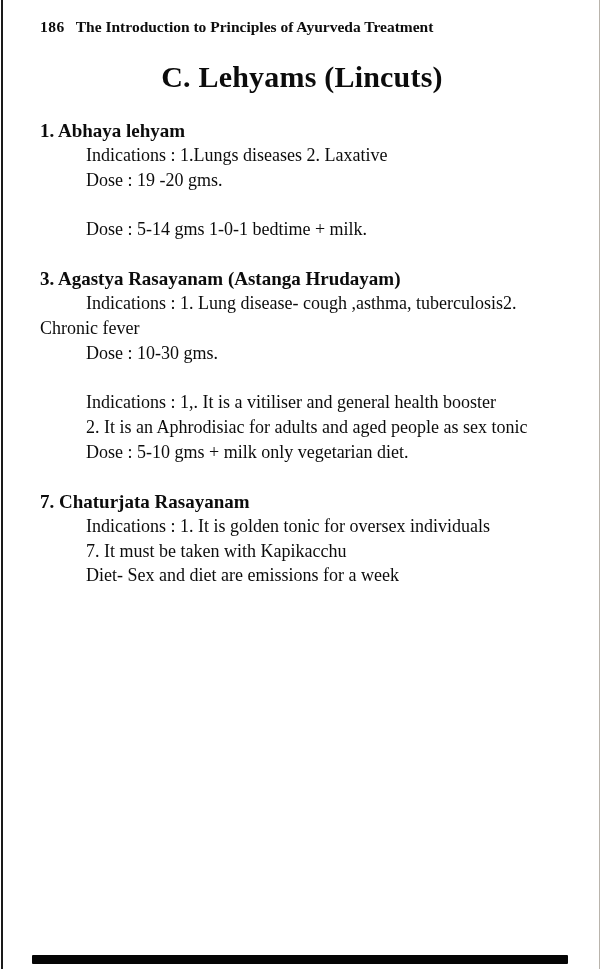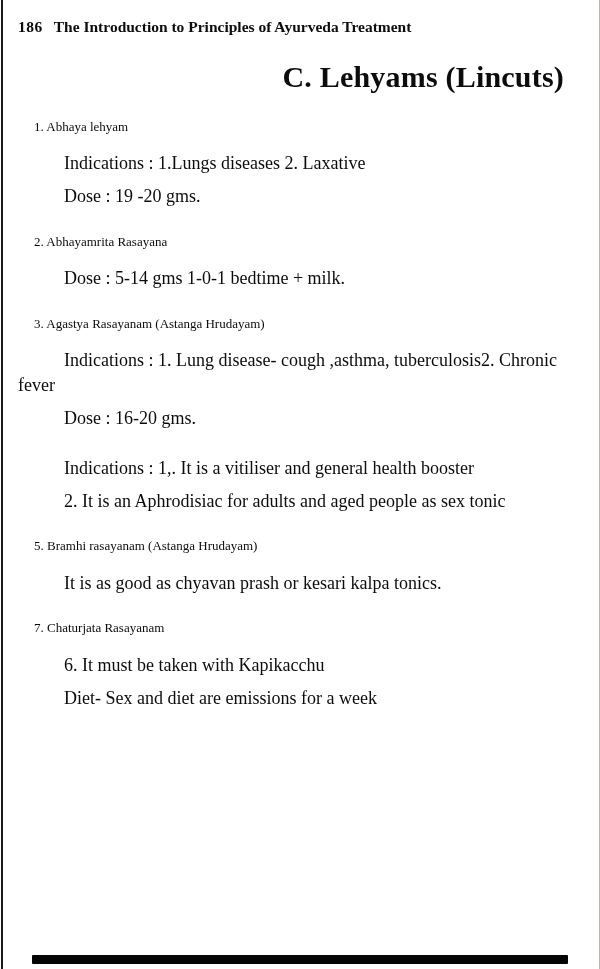--- a/index.html
+++ b/index.html
@@ -25,54 +25,54 @@
   }
   .scan-edge-right {
     position: absolute;
     right: 0px;
     top: 0;
     bottom: 0;
     width: 1px;
     background: #b9b4ac;
   }
   .page {
-    padding: 12px 36px 0 18px;
+    padding: 12px 36px 0 40px;
   }
   .page-header {
     display: flex;
     align-items: baseline;
     gap: 11px;
     font-size: 15.5px;
     margin-top: 6px;
   }
   .page-number {
     font-weight: bold;
     letter-spacing: 0.5px;
   }
   .running-title {
     font-weight: bold;
   }
   .section-title {
-    text-align: right;
+    text-align: center;
     font-size: 30px;
     font-weight: bold;
     margin: 24px 0 18px 0;
     letter-spacing: 0.2px;
   }
   .entry {
     margin-top: 25px;
   }
   .entry-heading {
-    font-size: 13px;
-    font-weight: normal;
-    margin: 16px;
+    font-size: 19px;
+    font-weight: bold;
+    margin: 0;
     line-height: 1.25;
   }
   .entry-paragraph {
-    margin: 8px 0 0 0;
+    margin: 0 0 0 0;
     font-size: 18px;
     line-height: 1.38;
     text-indent: 46px;
   }
   .bottom-bar {
     position: absolute;
     left: 32px;
     right: 32px;
     bottom: 5px;
     height: 9px;
@@ -95,41 +95,38 @@
   <h1 class="section-title">C. Lehyams (Lincuts)</h1>
 
   <div id="entries">
   <div class="entry">
     <h2 class="entry-heading">1. Abhaya lehyam</h2>
   <p class="entry-paragraph">Indications : 1.Lungs diseases 2. Laxative</p>
         <p class="entry-paragraph">Dose : 19 -20 gms.</p>
       </div>
 
   <div class="entry">
-    <h2 class="entry-heading">2. Abhayamrita Rasayana</h2>
         <p class="entry-paragraph">Dose : 5-14 gms 1-0-1 bedtime + milk.</p>
       </div>
 
   <div class="entry">
     <h2 class="entry-heading">3. Agastya Rasayanam (Astanga Hrudayam)</h2>
   <p class="entry-paragraph">Indications : 1. Lung disease- cough ,asthma, tuberculosis2. Chronic fever</p>
-        <p class="entry-paragraph">Dose : 16-20 gms.</p>
+        <p class="entry-paragraph">Dose : 10-30 gms.</p>
       </div>
 
   <div class="entry">
   <p class="entry-paragraph">Indications : 1,. It is a vitiliser and general health booster</p>
         <p class="entry-paragraph">2. It is an Aphrodisiac for adults and aged people as sex tonic</p>
+        <p class="entry-paragraph">Dose : 5-10 gms + milk only vegetarian diet.</p>
       </div>
 
-  <div class="entry">
-    <h2 class="entry-heading">5. Bramhi rasayanam (Astanga Hrudayam)</h2>
-  <p class="entry-paragraph">It is as good as chyavan prash or kesari kalpa tonics.</p>
-      </div>
 
   <div class="entry">
     <h2 class="entry-heading">7. Chaturjata Rasayanam</h2>
-        <p class="entry-paragraph">6. It must be taken with Kapikacchu</p>
+  <p class="entry-paragraph">Indications : 1. It is golden tonic for oversex individuals</p>
+        <p class="entry-paragraph">7. It must be taken with Kapikacchu</p>
         <p class="entry-paragraph">Diet- Sex and diet are emissions for a week</p>
       </div>
 </div>
 </div>
 
 <div class="bottom-bar"></div>
 
 </body></html>

